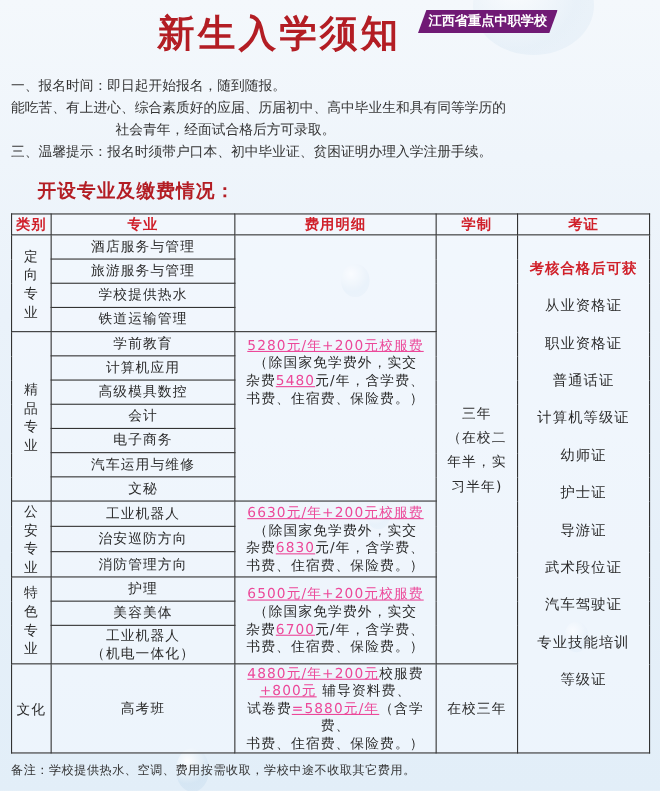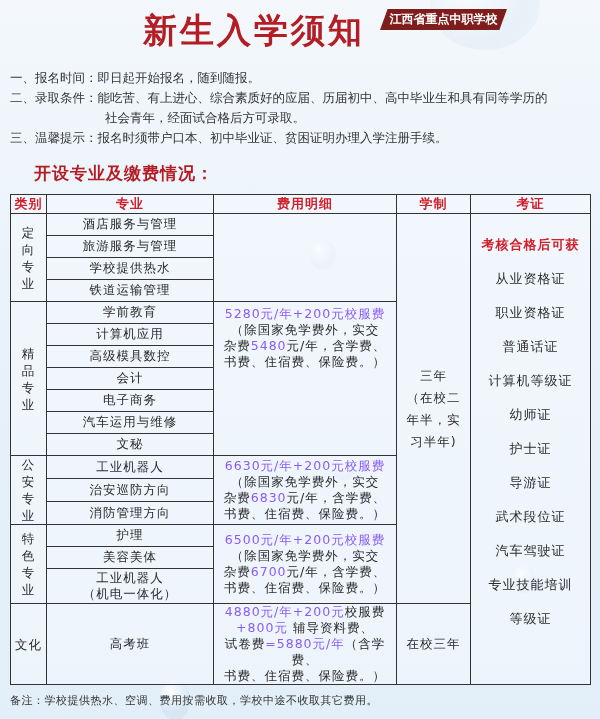--- a/index.html
+++ b/index.html
@@ -16,21 +16,21 @@
     pointer-events: none;
   }
   .header { position: absolute; top: 0; left: 0; width: 476px; height: 56px; }
   .title {
     position: absolute; left: 143px; top: 8px;
     font-size: 34px; font-weight: bold; color: #b31d24; letter-spacing: 3px;
     font-family: "DejaVu Sans", sans-serif;
   }
   .school-badge {
     position: absolute; left: 380px; top: 9px; width: 127px; height: 21px;
-    background: #7f1d1d; color: #fff; font-size: 12px; font-weight: bold;
+    background: #701a75; color: #fff; font-size: 12px; font-weight: bold;
     display: flex; align-items: center; justify-content: center;
     clip-path: polygon(6% 0, 100% 0, 94% 100%, 0 100%);
   }
   .notes { position: absolute; top: 68px; left: 10px; width: 585px; font-size: 12.5px; line-height: 20px; color: #333; }
   .note-line { display: flex; }
   .note-label { white-space: nowrap; }
   .note-indent { padding-left: 95px; }
   .section-title {
     position: absolute; left: 8px; top: 162px;
     font-size: 17px; font-weight: bold; color: #b31d24; letter-spacing: 1px; margin-left: 26px;
@@ -44,21 +44,21 @@
     border: 1.5px solid #333; text-align: center; vertical-align: middle;
     font-size: 12.5px; color: #2b2b2b; padding: 0; letter-spacing: 1px;
   }
   table.fees th { color: #d0202a; font-weight: bold; font-size: 13px; height: 15px; }
   .cat { line-height: 17px; }
   .cat span { display: block; }
   .major { height: 22px; }
   .major.tall { height: 35px; line-height: 16px; }
   .major.wen { height: 78px; }
   .fee { font-size: 11.5px; line-height: 16px; letter-spacing: 0.5px; padding: 0 4px !important; }
-  .red { color: #8b5cf6; }
+  .red { color: #ec4899; text-decoration: underline; }
   .dur { font-size: 12.5px; line-height: 22px; }
   .cert-cell { vertical-align: top !important; padding-top: 14px !important; }
   .cert { display: block; font-size: 13px; height: 34px; line-height: 34px; letter-spacing: 1px; }
   .cert.first { color: #d0202a; font-weight: bold; }
   .footnote { position: absolute; left: 10px; top: 693px; font-size: 11px; color: #333; letter-spacing: 0.5px; }
 </style>
 </head>
 <body>
 
 <div class="bubble" style="left:430px;top:-40px;width:110px;height:90px;opacity:.6"></div>
@@ -71,21 +71,20 @@
   <div class="title">新生入学须知</div>
   <div class="school-badge">江西省重点中职学校</div>
 </div>
 
 <div class="notes">
   <div class="note-line">
     <span class="note-label">一、报名时间：</span>
     <span>即日起开始报名，随到随报。</span>
   </div>
   <div class="note-line">
-    <span class="note-label">二、录取条件：</span>
     <span>能吃苦、有上进心、综合素质好的应届、历届初中、高中毕业生和具有同等学历的</span>
   </div>
   <div class="note-indent">社会青年，经面试合格后方可录取。</div>
   <div class="note-line">
     <span class="note-label">三、温馨提示：</span>
     <span>报名时须带户口本、初中毕业证、贫困证明办理入学注册手续。</span>
   </div>
 </div>
 
 <div class="section-title">开设专业及缴费情况：</div>

